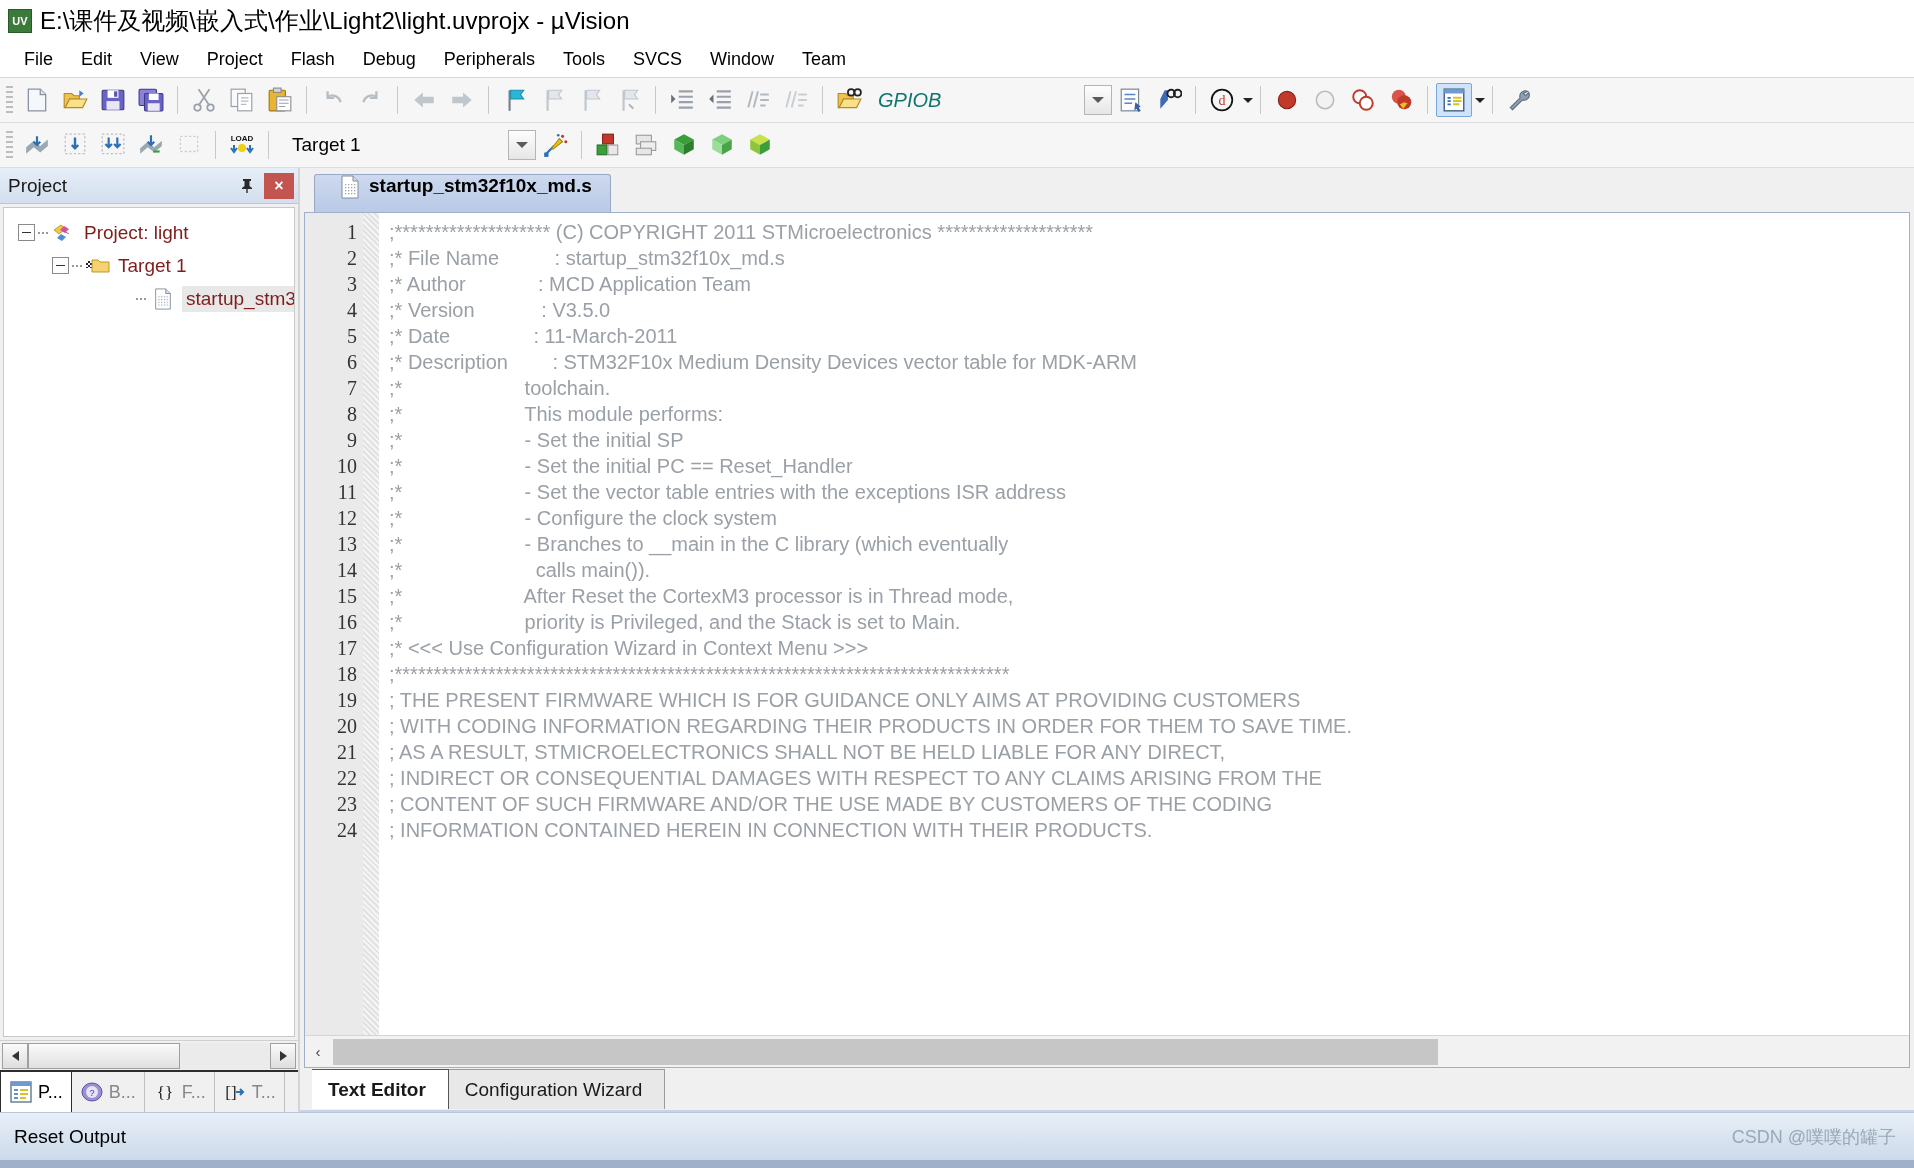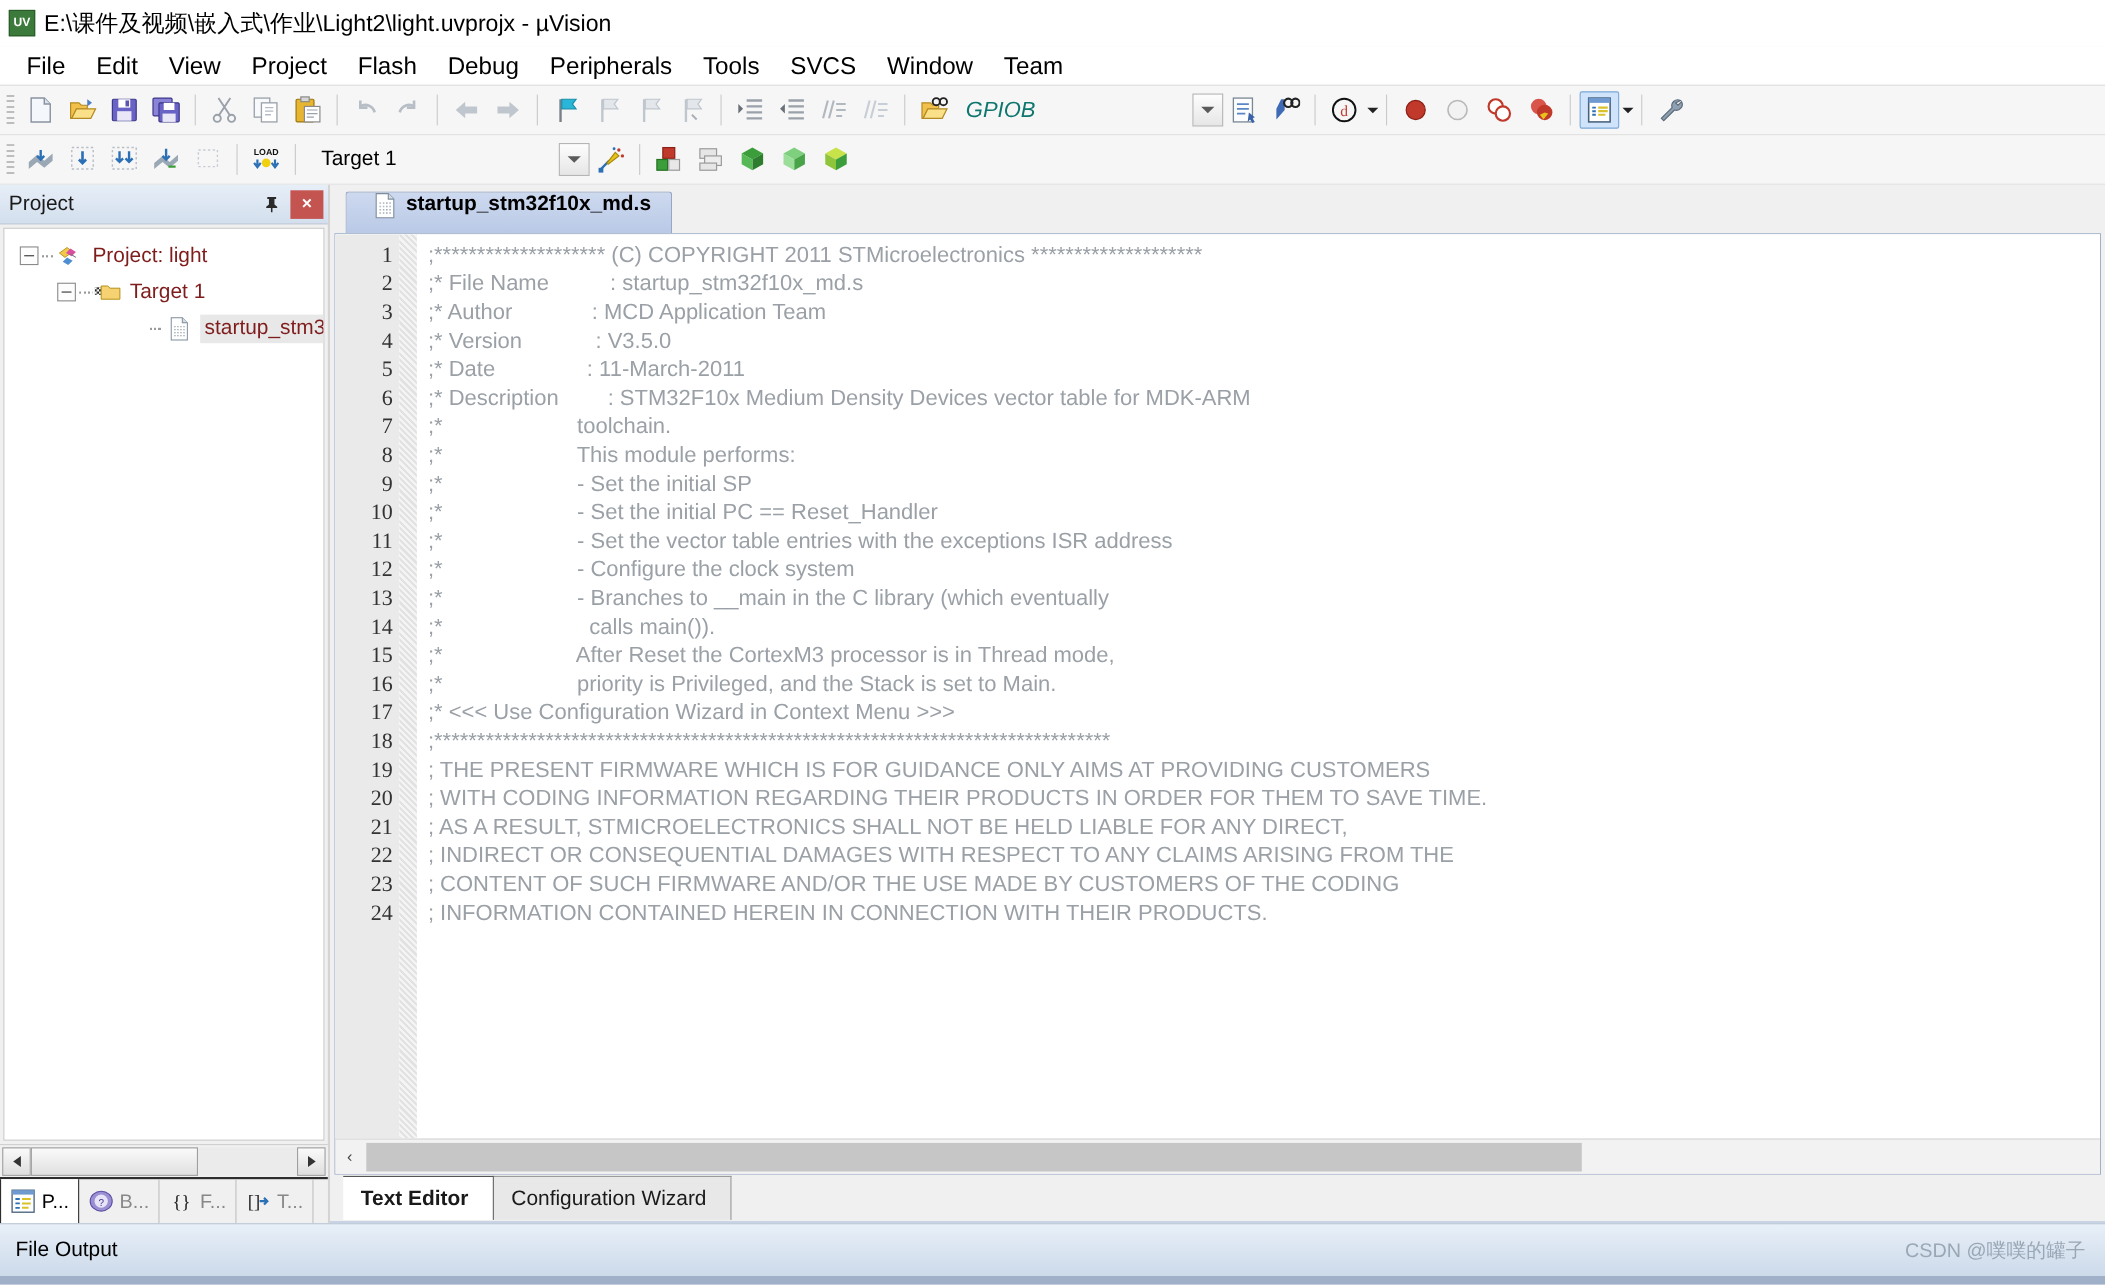--- a/index.html
+++ b/index.html
@@ -34,36 +34,36 @@
     flex: 0 0 24px;
   }
   .app-icon::after {
     content: "UV";
     position: absolute; inset: 0;
     color: #ffffff; font-size: 11px; font-weight: bold;
     display: flex; align-items: center; justify-content: center;
     font-family: "Liberation Sans", sans-serif;
   }
   .title-text {
-    font-size: 21px; color: #000000;
+    font-size: 24px; color: #000000;
     white-space: nowrap;
     font-family: "Liberation Sans", sans-serif;
   }
 
   
   .menubar {
     height: 36px;
     display: flex; align-items: center;
     background: #ffffff;
     padding-left: 10px;
     flex: 0 0 36px;
     border-bottom: 1px solid #d8d8d8;
   }
   .menu-item {
-    font-size: 22px; color: #000000;
+    font-size: 18px; color: #000000;
     padding: 3px 14px;
     cursor: default;
     white-space: nowrap;
   }
 
   
   .toolbar {
     height: 45px;
     display: flex; align-items: center;
     background: #f6f6f6;
@@ -960,18 +960,18 @@
           <span>Text Editor</span>
         </div>
         <div class="btab">
           <span>Configuration Wizard</span>
         </div>
       </div>
     </div>
   </div>
 
   <div class="build-output">
-    <div class="build-title">File Output</div>
+    <div class="build-title">Reset Output</div>
     <div class="watermark">CSDN @噗噗的罐子</div>
   </div>
   <div class="bottom-strip"></div>
 
 </div>
 
 </body></html>

